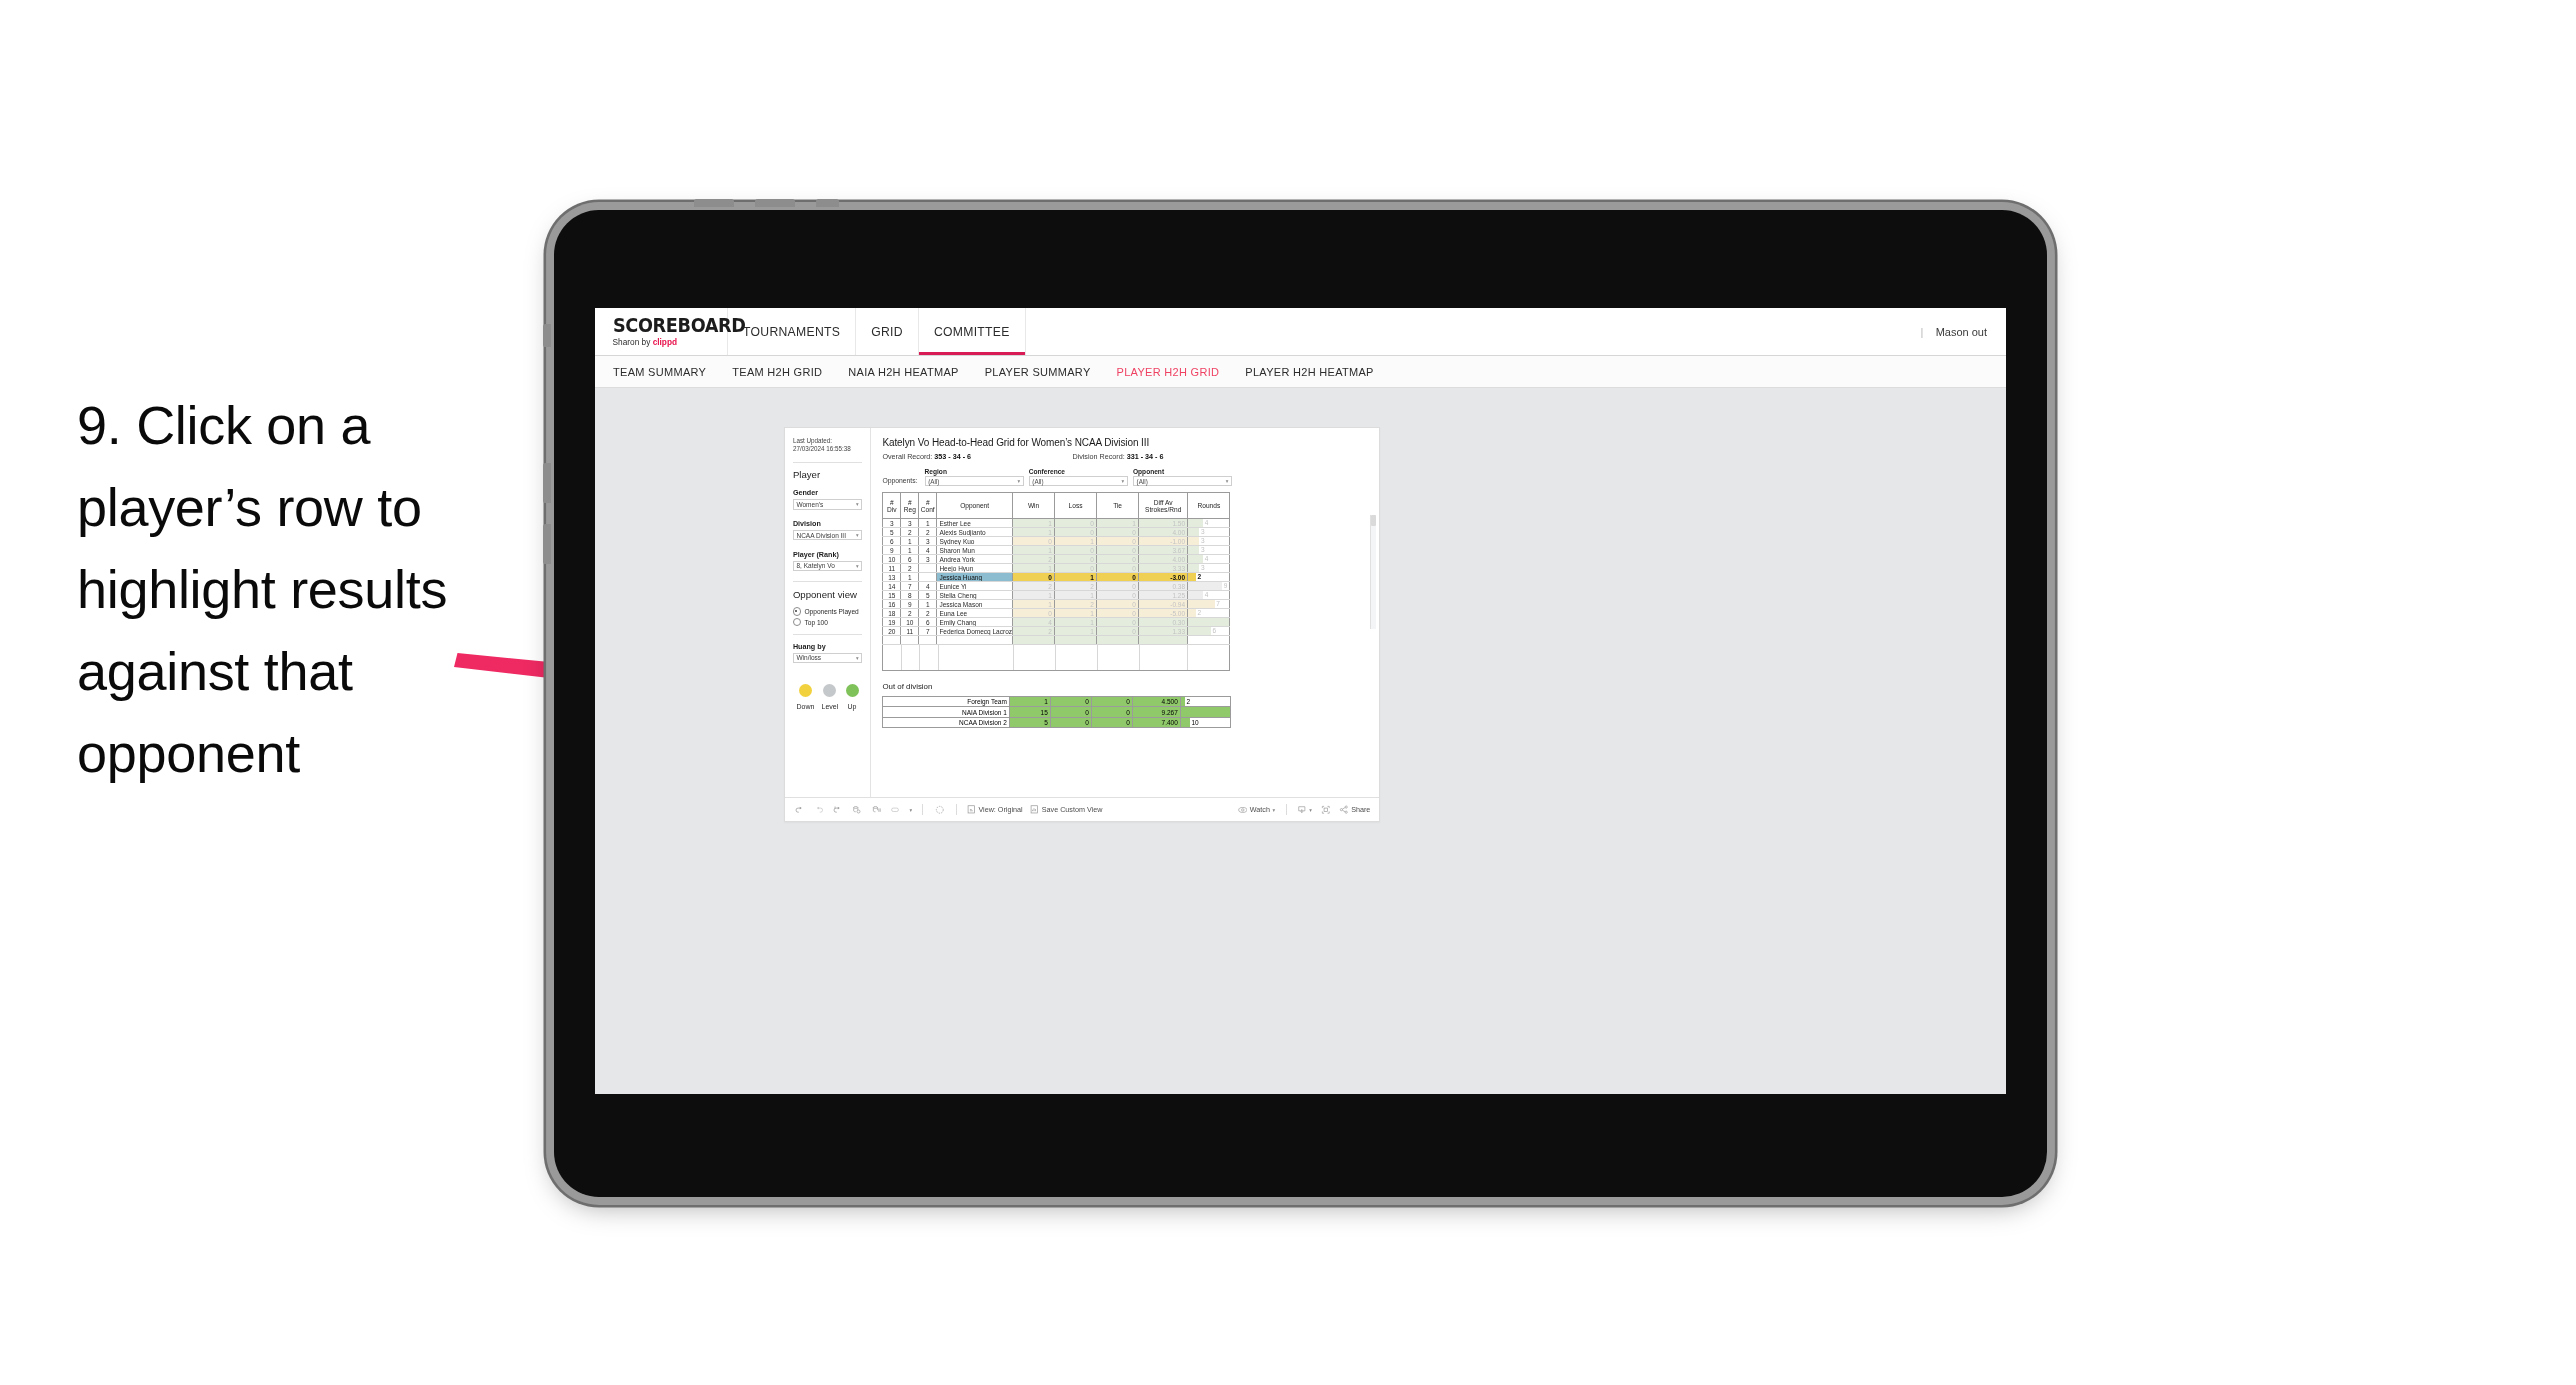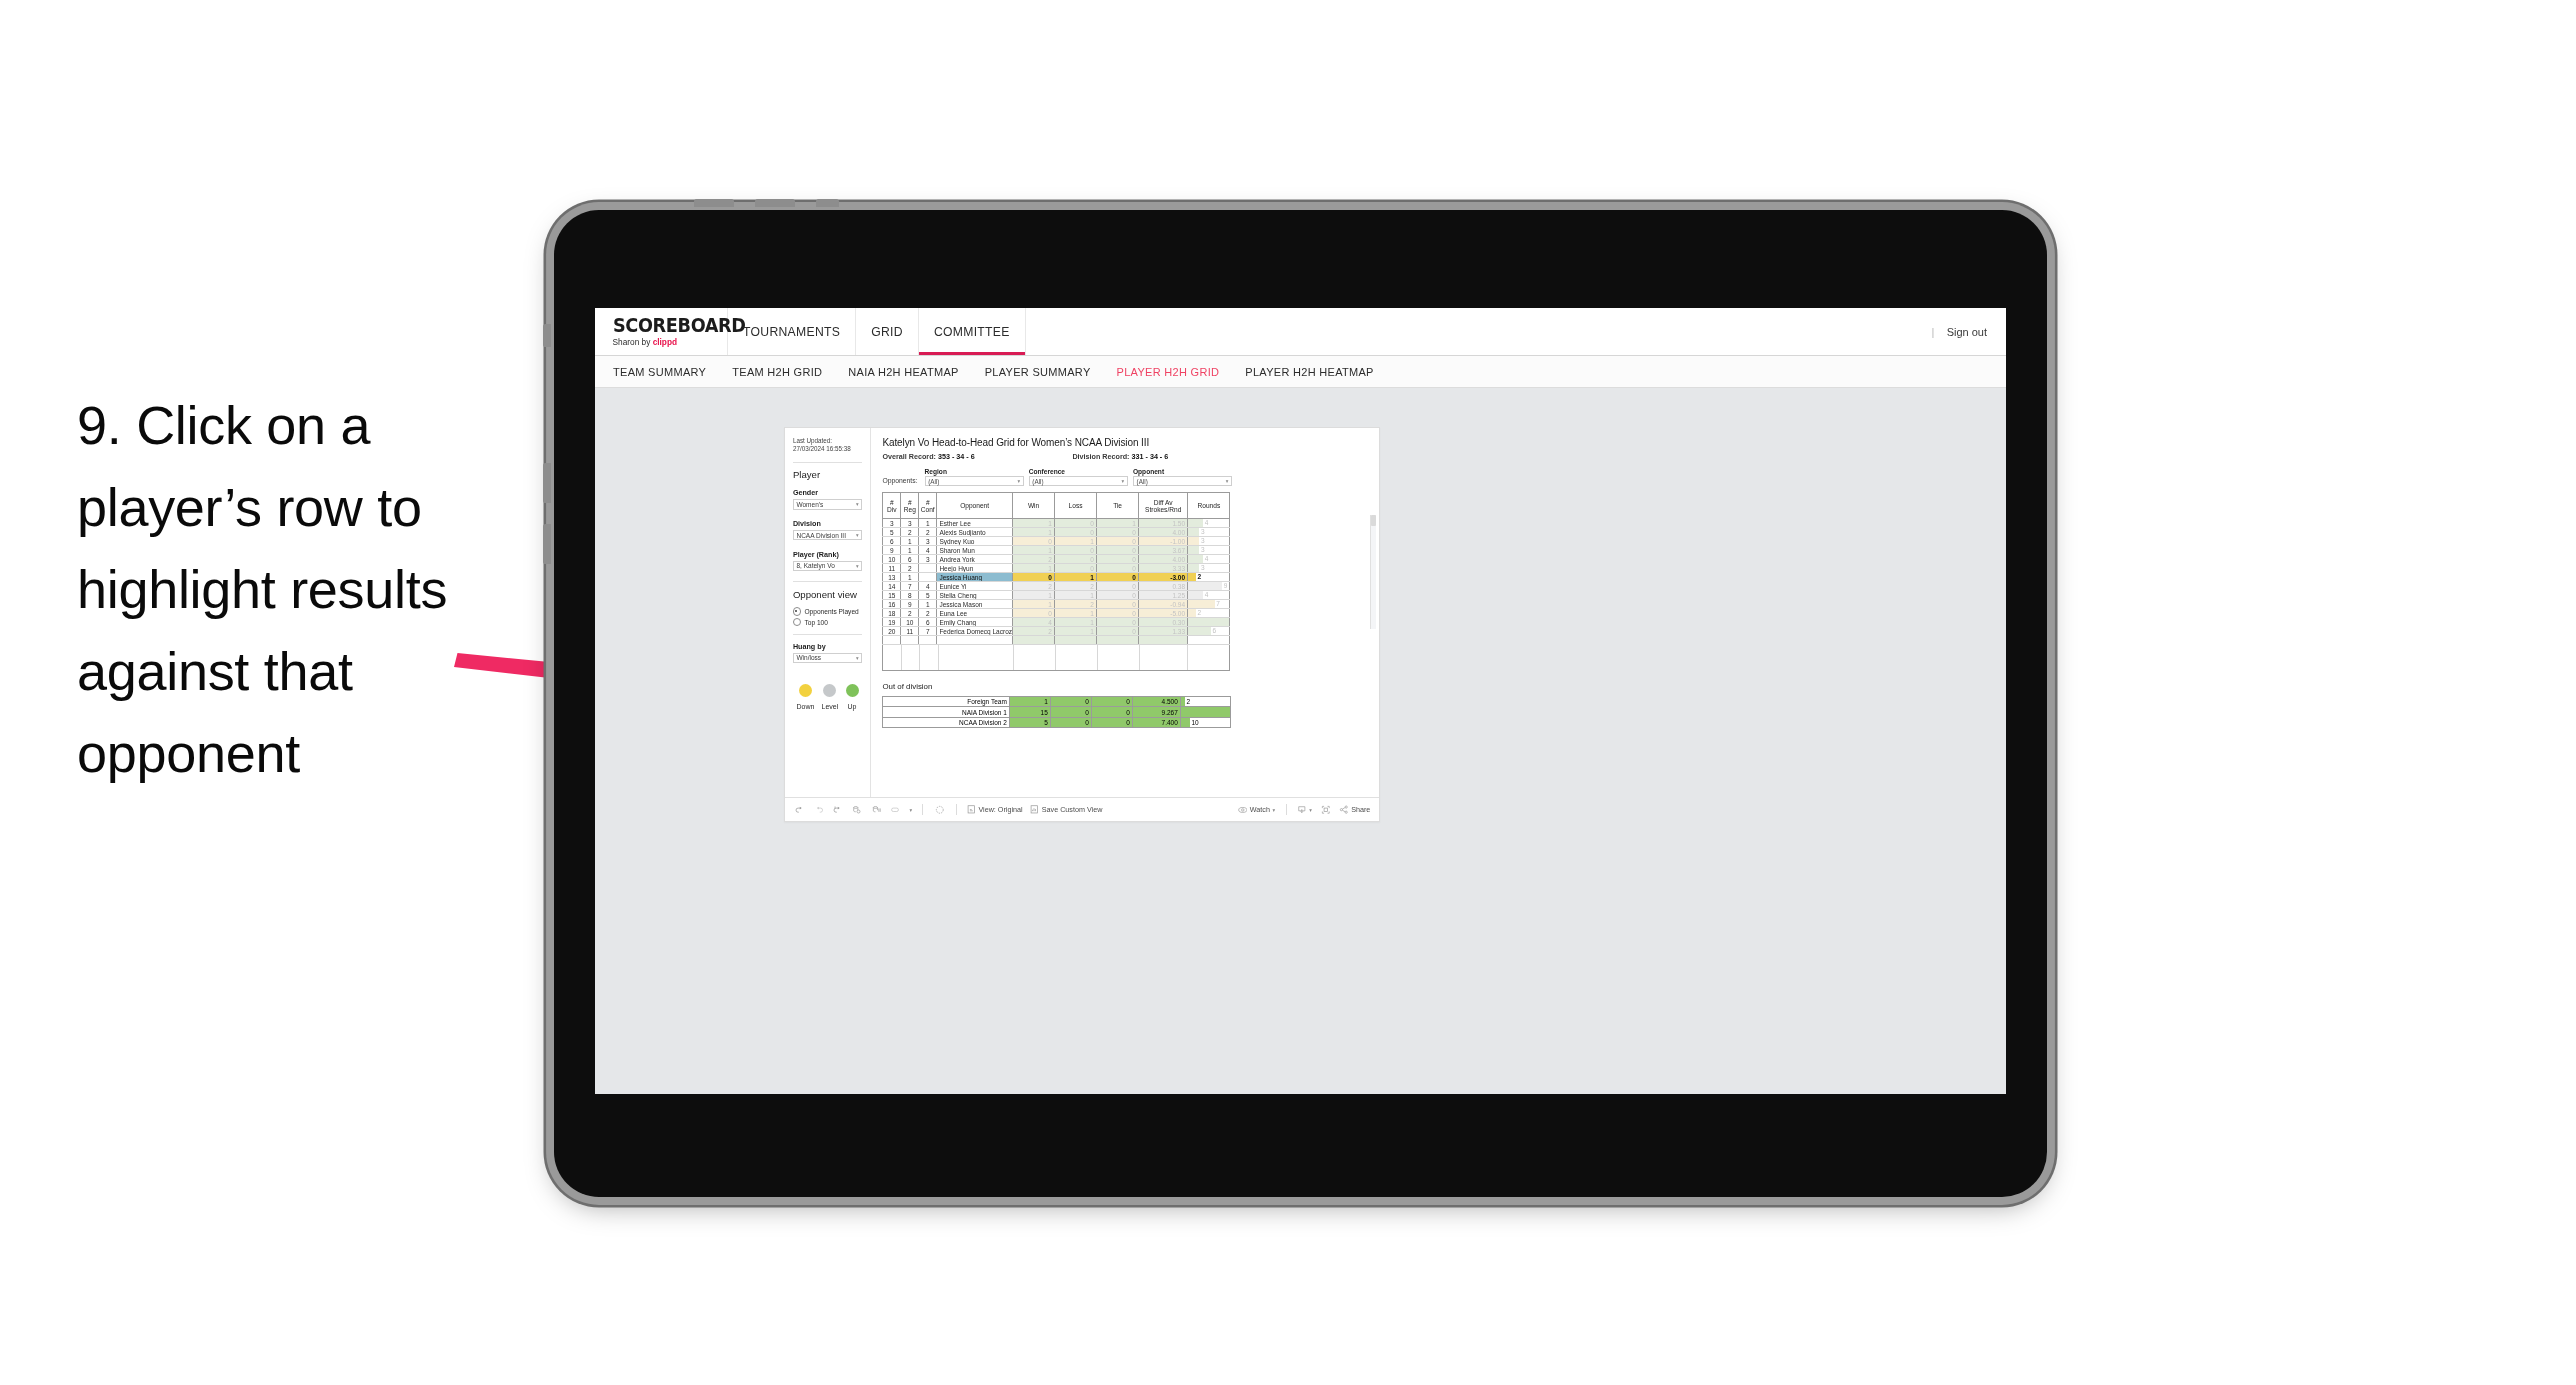--- a/index.html
+++ b/index.html
@@ -125,21 +125,21 @@
   .radio{width:6.1px;height:6.1px;border:0.9px solid #8c8c8c;border-radius:50%;background:#fff;position:relative;}
   .radio.on::after{content:"";position:absolute;left:1.2px;top:1.2px;width:2.3px;height:2.3px;border-radius:50%;background:#3c3c3c;}
   #legend{display:flex;justify-content:space-around;margin-top:21px;}
   .legend-col{display:flex;flex-direction:column;align-items:center;gap:6.1px;}
   .dot{width:13px;height:13px;border-radius:50%;}
   .legend-txt{font-size:7px;color:#2a2a2a;}
 
   
   #main{flex:1;padding:8.7px 10.5px 0 11.4px;box-sizing:border-box;overflow:hidden;position:relative;}
   #viz-title{font-size:10px;color:#1a1a1a;letter-spacing:-0.1px;}
-  #records{display:flex;margin-top:4.4px;font-size:7.2px;color:#3a3a3a;font-weight:bold;}
+  #records{display:flex;margin-top:4.4px;font-size:7.2px;color:#3a3a3a;}
   #records b{color:#111;}
   #rec-overall{width:190px;}
   .filters-row{display:flex;align-items:flex-end;margin-top:7px;gap:5.2px;}
   #opp-label{font-size:6.8px;color:#3a3a3a;padding-bottom:1.7px;width:37px;}
   .filt{width:99px;}
   .filt-label{font-size:6.6px;color:#1d1d1d;margin-bottom:1.3px;font-weight:bold;}
   .filt-box{
     height:9.6px;border:0.9px solid #cfcfcf;background:#fff;display:flex;
     align-items:center;justify-content:space-between;padding:0 2.6px;
     box-sizing:border-box;font-size:6.3px;color:#4a4a4a;cursor:pointer;
@@ -218,21 +218,21 @@
     <div id="app-header">
       <div id="brand">
         <div id="brand-title">SCOREBOARD</div>
         <div id="brand-sub"><span>Sharon by </span><b>clippd</b></div>
       </div>
       <div class="topnav-item">TOURNAMENTS</div>
       <div class="topnav-item">GRID</div>
       <div class="topnav-item active">COMMITTEE</div>
       <div id="header-right">
         <span id="header-divider">|</span>
-        <span>Sign out</span>
+        <span>Mason out</span>
       </div>
     </div>
 
     <div id="subnav">
       <div class="subnav-item">TEAM SUMMARY</div>
       <div class="subnav-item">TEAM H2H GRID</div>
       <div class="subnav-item">NAIA H2H HEATMAP</div>
       <div class="subnav-item">PLAYER SUMMARY</div>
       <div class="subnav-item active">PLAYER H2H GRID</div>
       <div class="subnav-item">PLAYER H2H HEATMAP</div>

